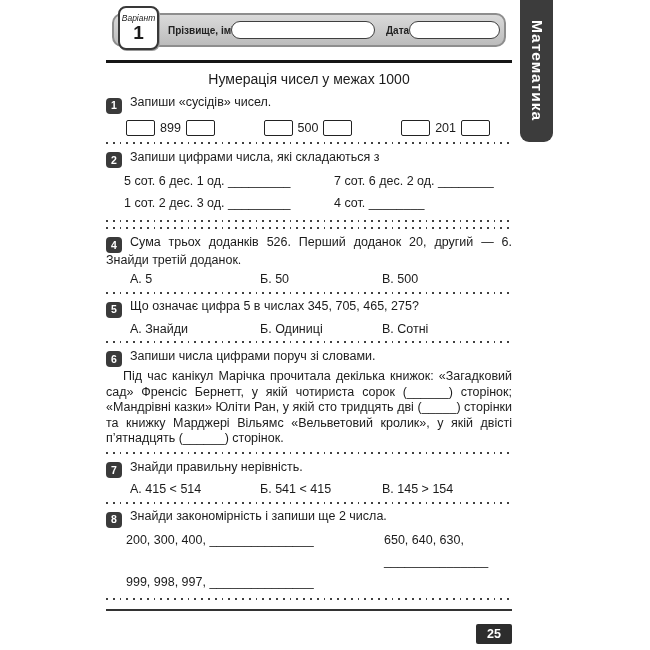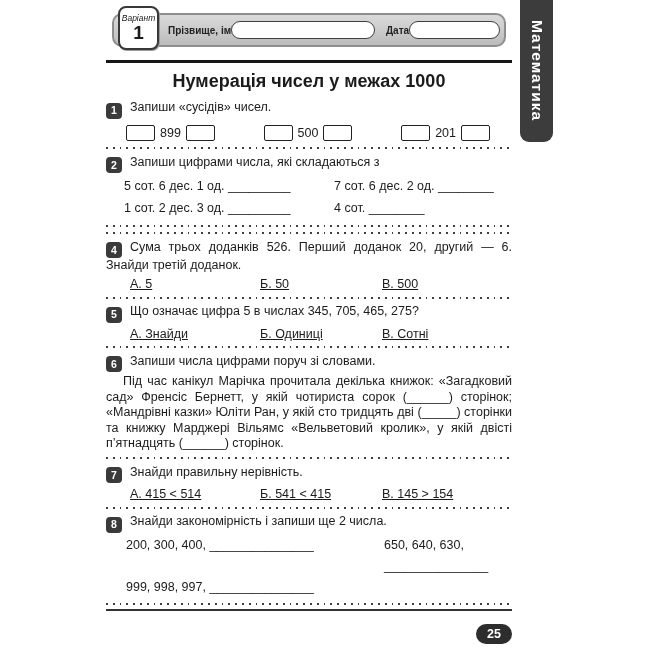--- a/index.html
+++ b/index.html
@@ -46,21 +46,21 @@
     position:absolute; top:6px; height:18px; background:#fff;
     border:1.6px solid #3f3f3f; border-radius:9px;
   }
   .name-field { left:117px; width:144px; }
   .date-field { left:295px; width:91px; }
 
   .top-rule { position:absolute; left:106px; top:60px; width:406px; height:3px; background:#161616; }
 
   
   .content { position:absolute; left:106px; top:64px; width:406px; }
-  .doc-title { margin:7px 0 8px; text-align:center; font-size:18px; font-weight:bold; }
+  .doc-title { margin:7px 0 8px; text-align:center; font-size:14px; font-weight:normal; }
 
   .task-text { margin:0; font-size:12.5px; line-height:15px; }
   .task-text.justify { text-align:justify; }
   .badge {
     display:inline-flex; width:16px; height:16px; margin-right:8px;
     background:#3a3a3a; color:#fff; border-radius:4px;
     font-size:10.5px; font-weight:bold;
     align-items:center; justify-content:center; vertical-align:-3px;
   }
   .dots {
@@ -71,30 +71,30 @@
   
   .nbr-row { display:flex; justify-content:space-between; padding:6px 22px 1px 20px; }
   .nbr-group { display:flex; align-items:center; gap:5px; font-size:12.5px; }
   .abox { width:29px; height:16px; border:1.6px solid #222; border-radius:2px; background:#fff; display:inline-block; }
 
   
   .two-col { display:grid; font-size:12.5px; line-height:22px; }
   .t2 { grid-template-columns:210px 1fr; padding-left:18px; margin-top:2px; }
   .t3 { grid-template-columns:187px 1fr; padding-left:20px; margin-top:4px; }
   .t8 { grid-template-columns:258px 1fr; padding-left:20px; line-height:21px; margin-top:2px; }
-  .opts { display:grid; grid-template-columns:130px 122px 1fr; padding-left:24px; font-size:12.5px; margin-top:4px;text-decoration:underline; }
+  .opts { display:grid; grid-template-columns:130px 122px 1fr; padding-left:24px; font-size:12.5px; margin-top:4px; }
   .para { margin:2px 0 0; font-size:12.5px; line-height:15.5px; text-align:justify; text-indent:17px; }
 
   .bottom-rule {
     position:absolute; left:106px; top:609px; width:406px; height:2px;
     border-top:2px solid #333; background:#949494;
   }
   .page-badge {
     position:absolute; left:476px; top:624px; width:36px; height:20px;
-    background:#2d2d2d; color:#fff; border-radius:10px;
+    background:#2d2d2d; color:#fff; border-radius:2px;
     display:flex; align-items:center; justify-content:center;
     font-size:12.5px; font-weight:bold;
   }
 </style>
 </head>
 <body>
 
 <div class="page">
 
   <div class="side-tab">

